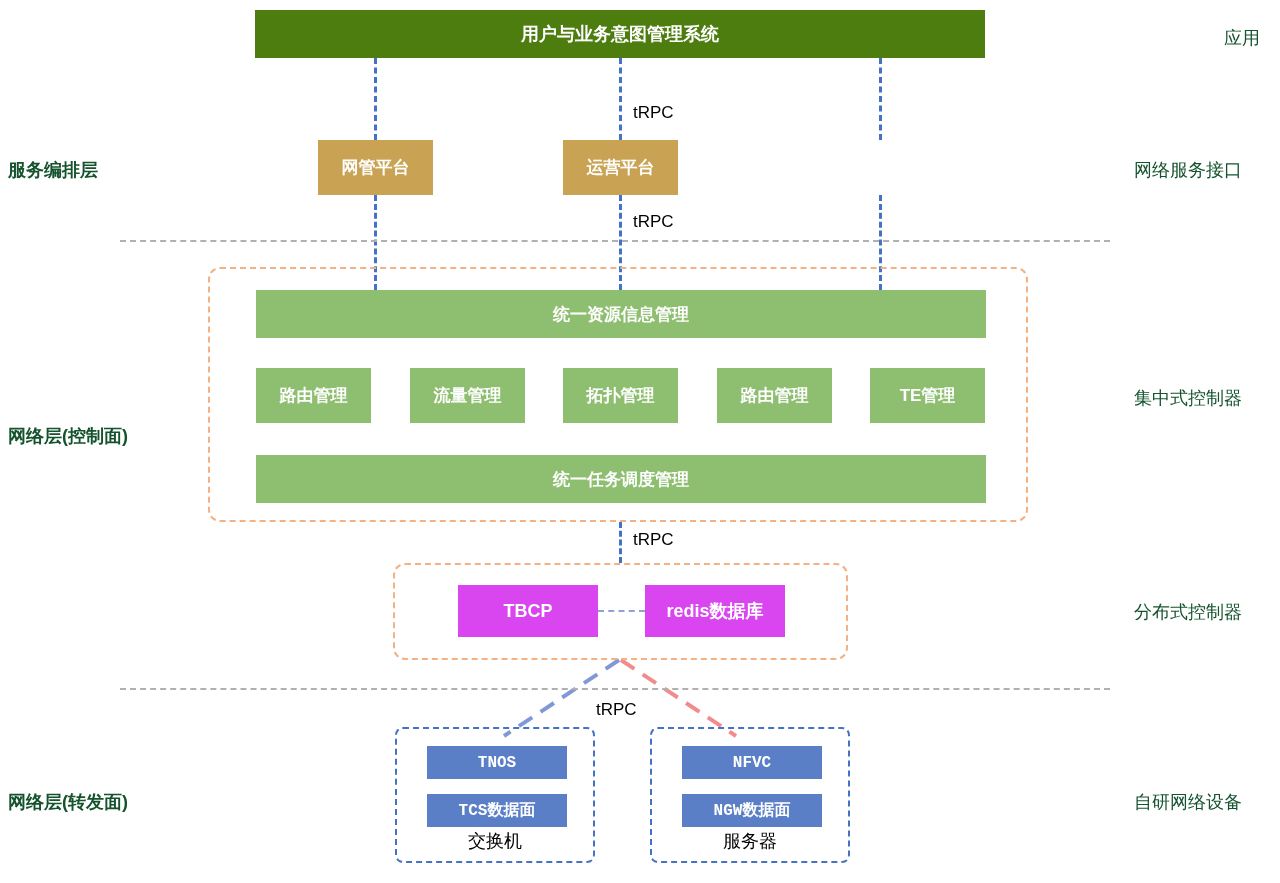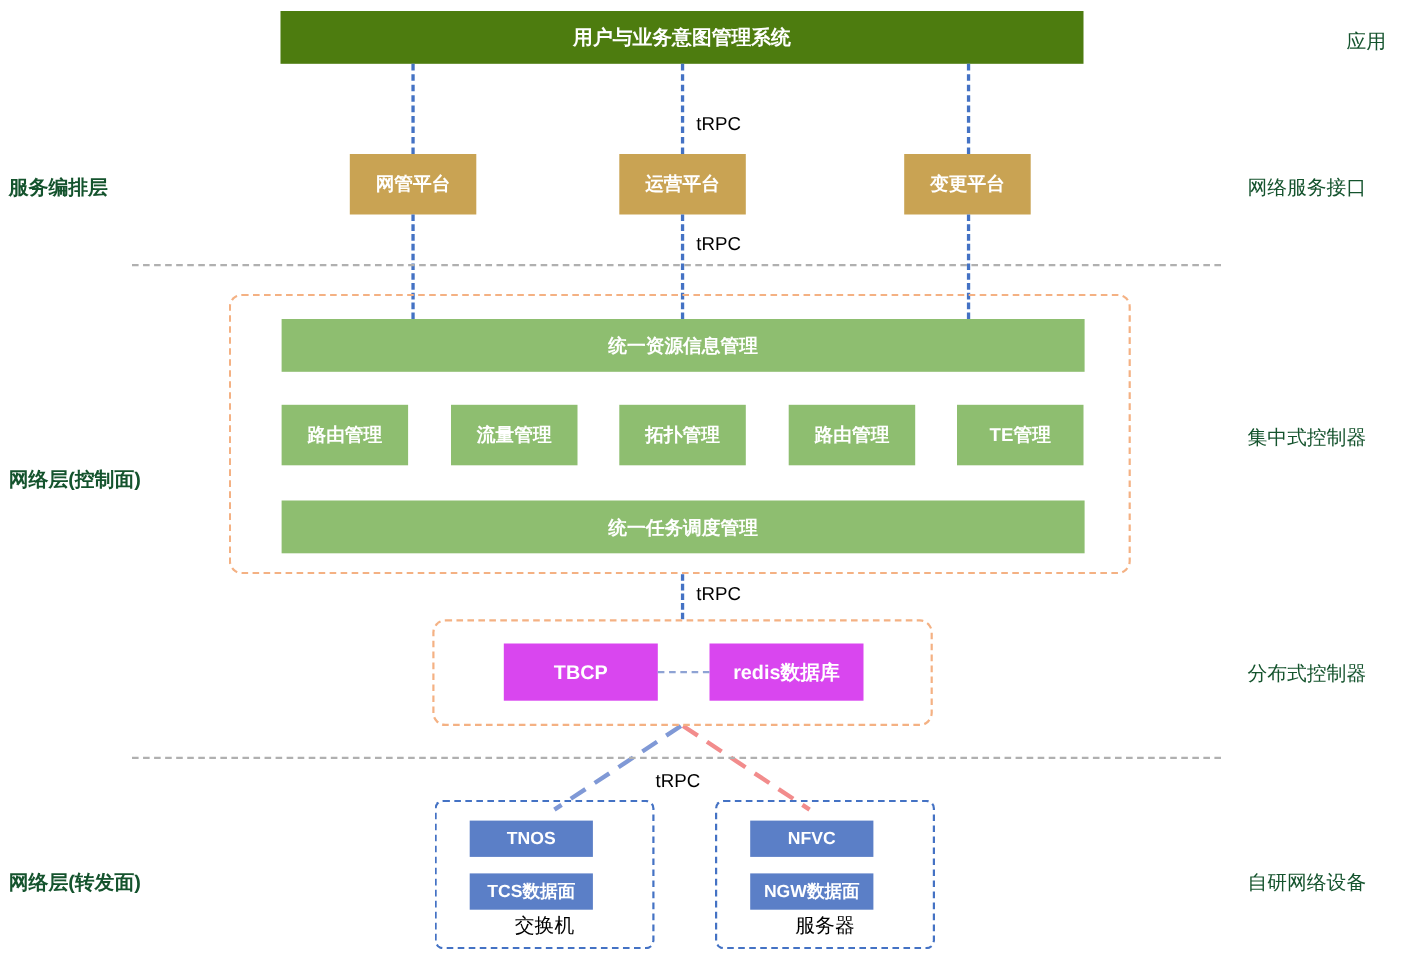--- a/index.html
+++ b/index.html
@@ -22,21 +22,21 @@
     color: #ffffff;
     font-weight: bold;
     font-size: 17px;
     text-align: center;
   }
   .gray-bar   { background: #4d7c0f; left: 255px; top: 10px; width: 730px; height: 48px; font-size: 18px; }
   .gold-box   { background: #c9a353; top: 140px; width: 115px; height: 55px; }
   .green-bar  { background: #8ebe70; left: 256px; width: 730px; height: 48px; }
   .green-box  { background: #8ebe70; top: 368px; width: 115px; height: 55px; }
   .peach-box  { background: #d946ef; top: 585px; width: 140px; height: 52px; font-size: 18px; }
-  .blue-box   { background: #5b7fc7; width: 112px; height: 33px; font-size: 16px; }
+  .blue-box   { background: #5b7fc7; width: 140px; height: 33px; font-size: 16px; font-family: Liberation Mono, monospace; }
 
   .dashed-orange {
     position: absolute;
     border: 2px dashed #f4b183;
     border-radius: 12px;
     background: transparent;
   }
   .dashed-blue-container {
     position: absolute;
     border: 2px dashed #4472c4;
@@ -102,21 +102,20 @@
   <div class="box gray-bar">用户与业务意图管理系统</div>
   <div class="side-label" style="left:1224px; top:26px;">应用</div>
 
   <div class="vline" style="left:374px; top:58px; height:82px;"></div>
   <div class="vline" style="left:619px; top:58px; height:82px;"></div>
   <div class="vline" style="left:879px; top:58px; height:82px;"></div>
   <div class="trpc" style="left:633px; top:103px;">tRPC</div>
 
   <div class="box gold-box" style="left:318px;">网管平台</div>
   <div class="box gold-box" style="left:563px;">运营平台</div>
-  <div class="box gold-box" style="left:822px;">变更平台</div>
 
   <div class="side-label bold" style="left:8px; top:158px;">服务编排层</div>
   <div class="side-label" style="left:1134px; top:158px;">网络服务接口</div>
 
   <div class="vline" style="left:374px; top:195px; height:95px;"></div>
   <div class="vline" style="left:619px; top:195px; height:95px;"></div>
   <div class="vline" style="left:879px; top:195px; height:95px;"></div>
   <div class="trpc" style="left:633px; top:212px;">tRPC</div>
 
   <div class="hdivider" style="top:240px;"></div>

